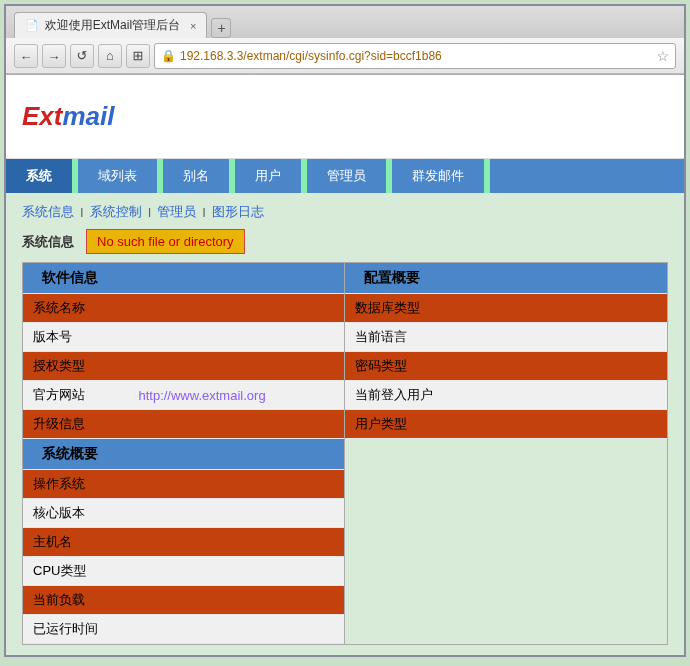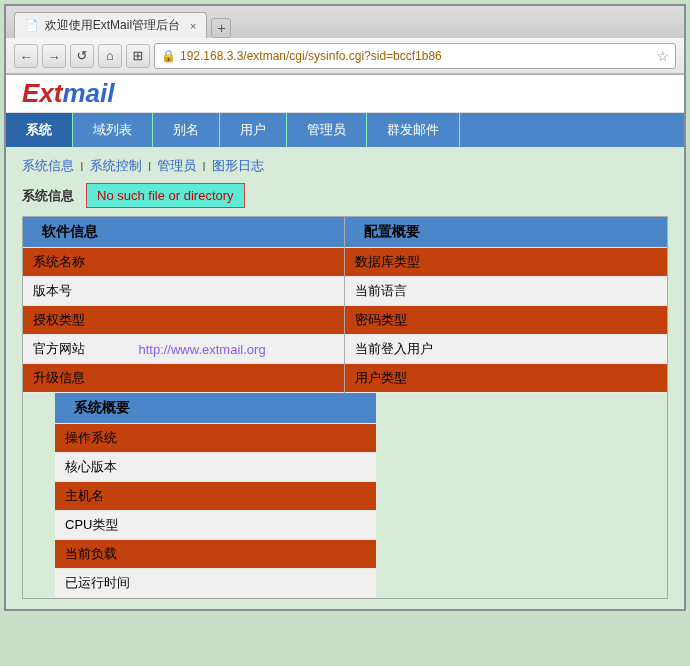--- a/index.html
+++ b/index.html
@@ -119,21 +119,21 @@
 
     
     .page-content {
       background: #d8ead8;
       padding: 0;
     }
 
     
     .logo-area {
       background: white;
-      padding: 3px 16px;
+      padding: 26px 16px;
       border-bottom: 1px solid #ddd;
     }
 
     .logo-text {
       font-size: 26px;
       font-weight: bold;
       font-style: italic;
     }
 
     .logo-ext {
@@ -149,21 +149,21 @@
       background: #4a86c8;
       display: flex;
       align-items: stretch;
     }
 
     .nav-tab {
       padding: 8px 20px;
       color: white;
       font-size: 13px;
       cursor: pointer;
-      border-right: 1px solid #86efac;
+      border-right: 6px solid #86efac;
     }
 
     .nav-tab.active {
       background: #2a66a8;
       font-weight: bold;
     }
 
     
     .page-body {
       padding: 10px 16px;
@@ -201,21 +201,21 @@
     .section-title {
       font-size: 13px;
       font-weight: bold;
       color: #333;
       white-space: nowrap;
     }
 
     
     .error-box {
       border: 1px solid #cc4444;
-      background: #5eead4;
+      background: #eab308;
       color: #cc0000;
       padding: 4px 10px;
       font-size: 13px;
       display: inline-block;
     }
 
     .two-col-layout {
       display: grid;
       grid-template-columns: 1fr 1fr;
       gap: 0;
@@ -355,21 +355,21 @@
               <td class="label-cell">官方网站</td>
               <td class="link-val">http://www.extmail.org</td>
             </tr>
             <tr class="odd">
               <td class="label-cell">升级信息</td>
               <td></td>
             </tr>
           </tbody>
             </table>
 
-          <table class="panel-table" style="margin-top:0;margin-left:32px;">
+          <table class="panel-table" style="margin-top:0;">
             <tbody>
                 <tr class="section-header-row">
               <td colspan="2">系统概要</td>
             </tr>
             <tr class="odd">
               <td class="label-cell">操作系统</td>
               <td></td>
             </tr>
             <tr class="even">
               <td class="label-cell">核心版本</td>

